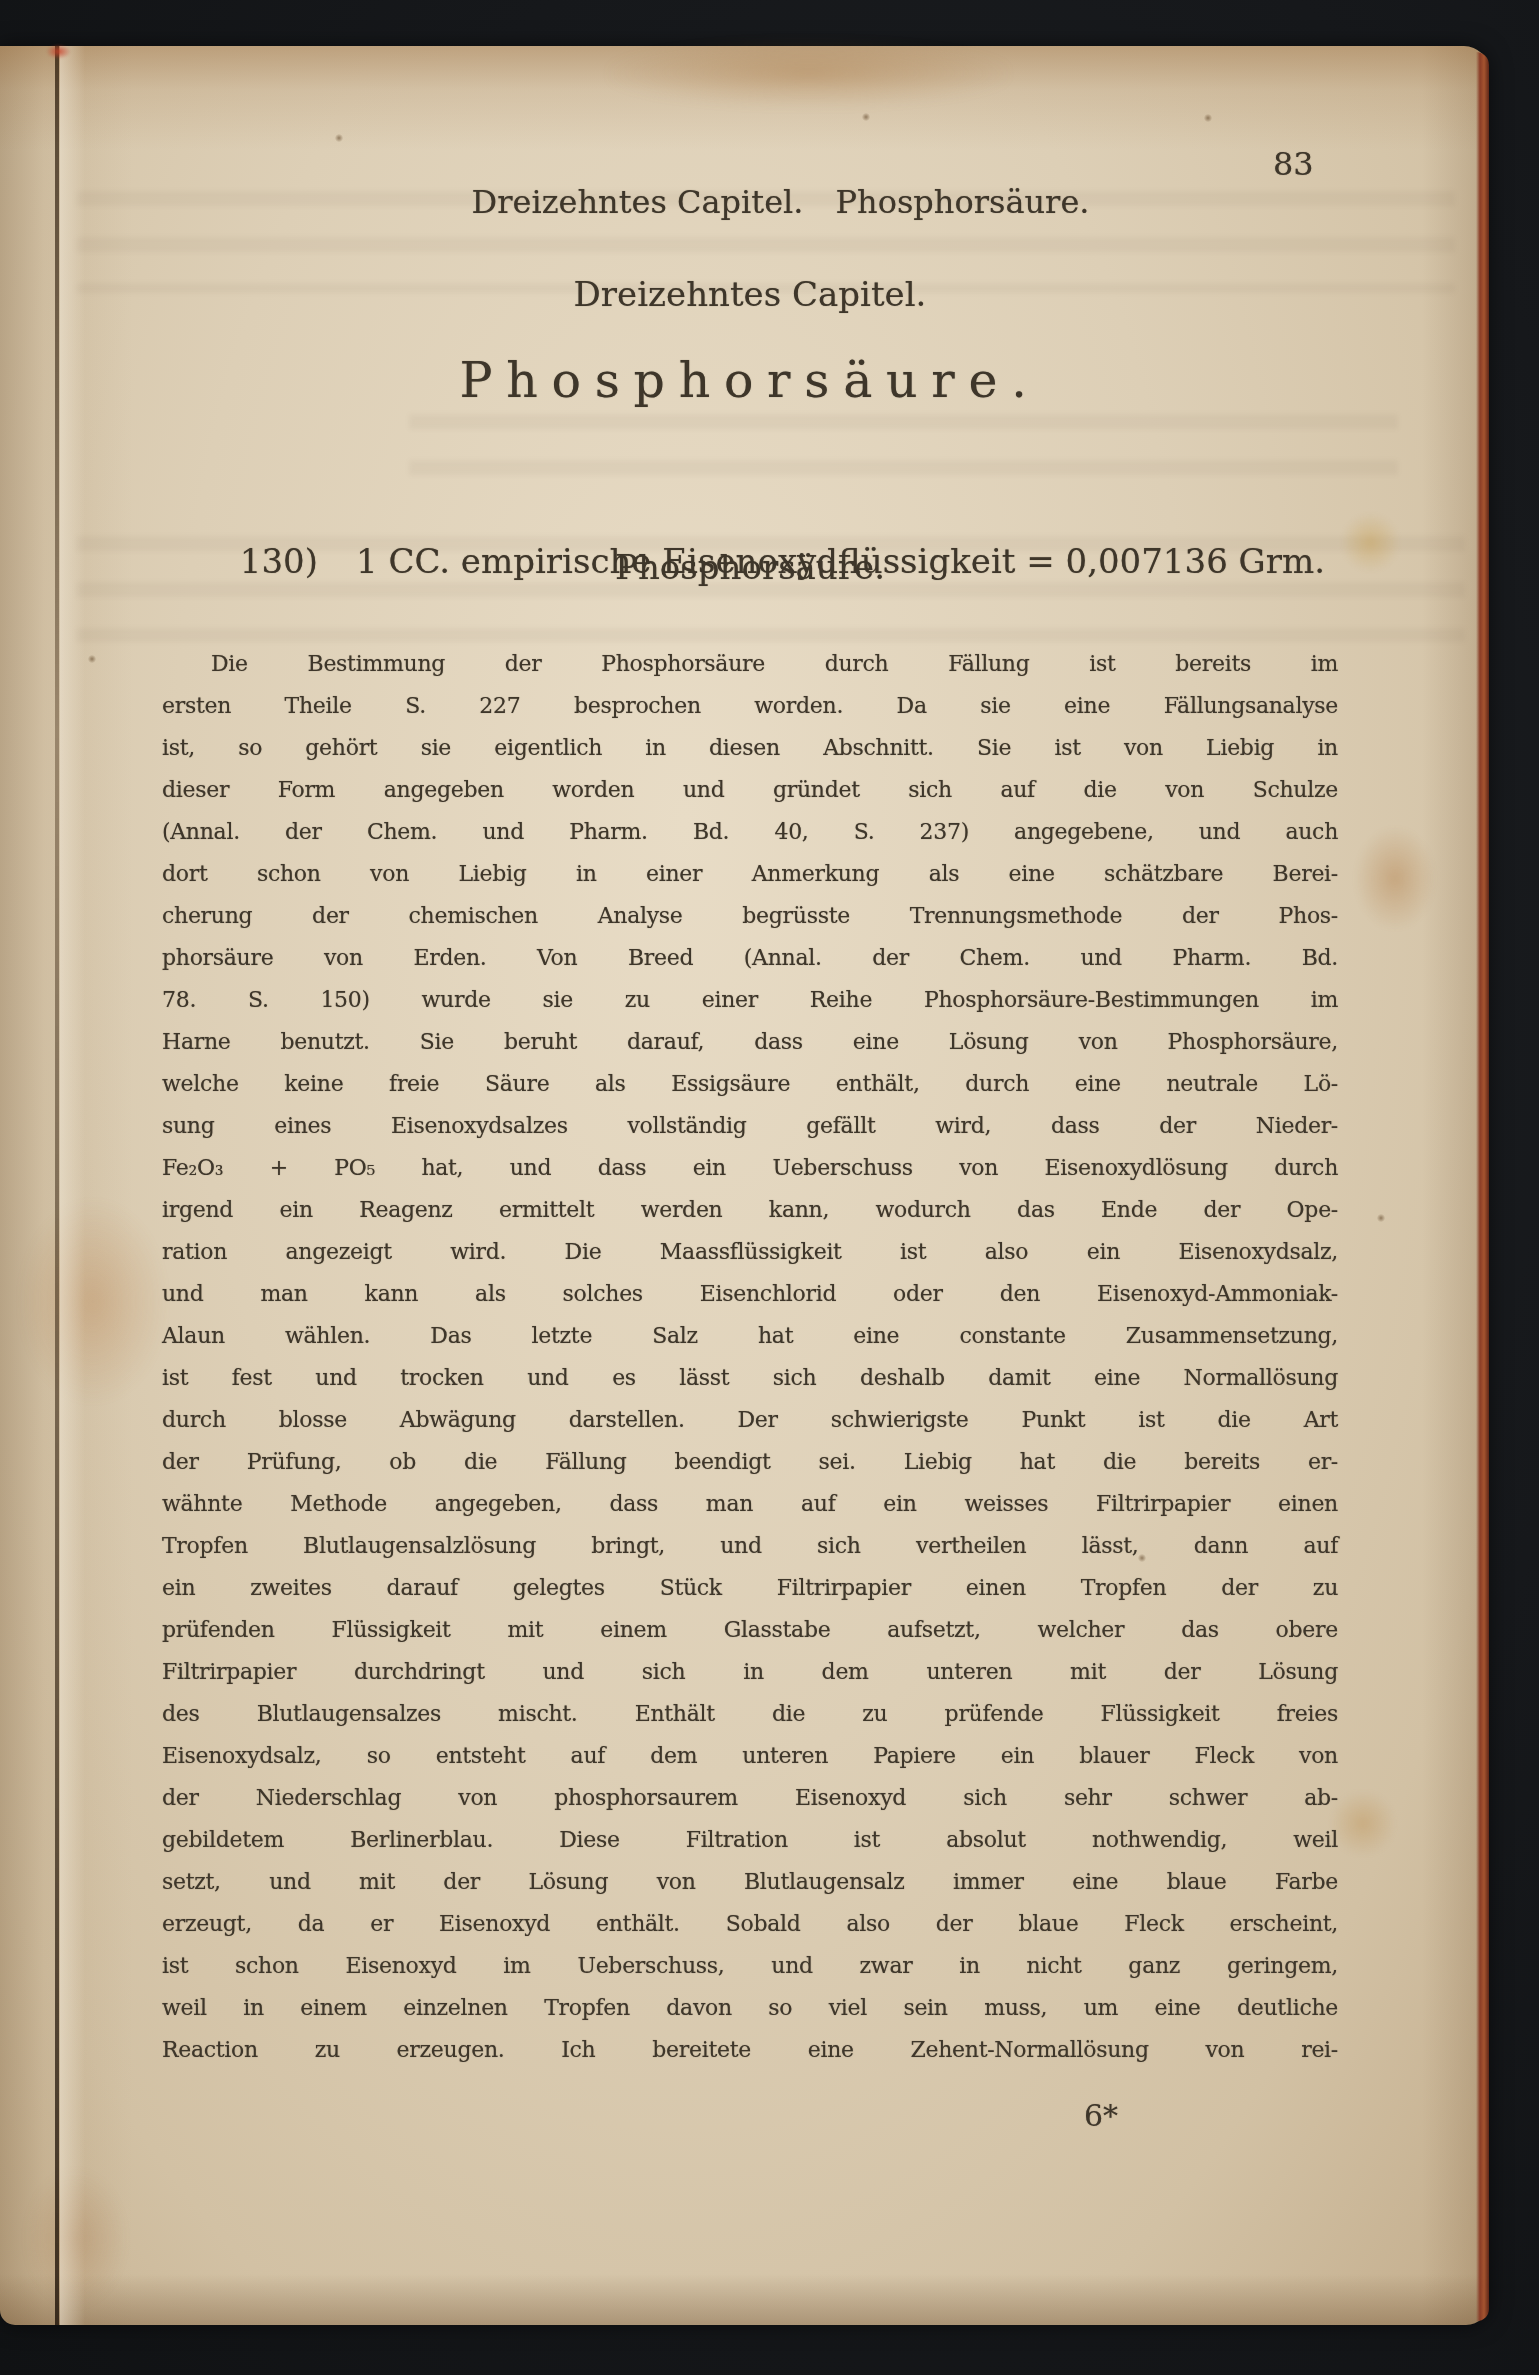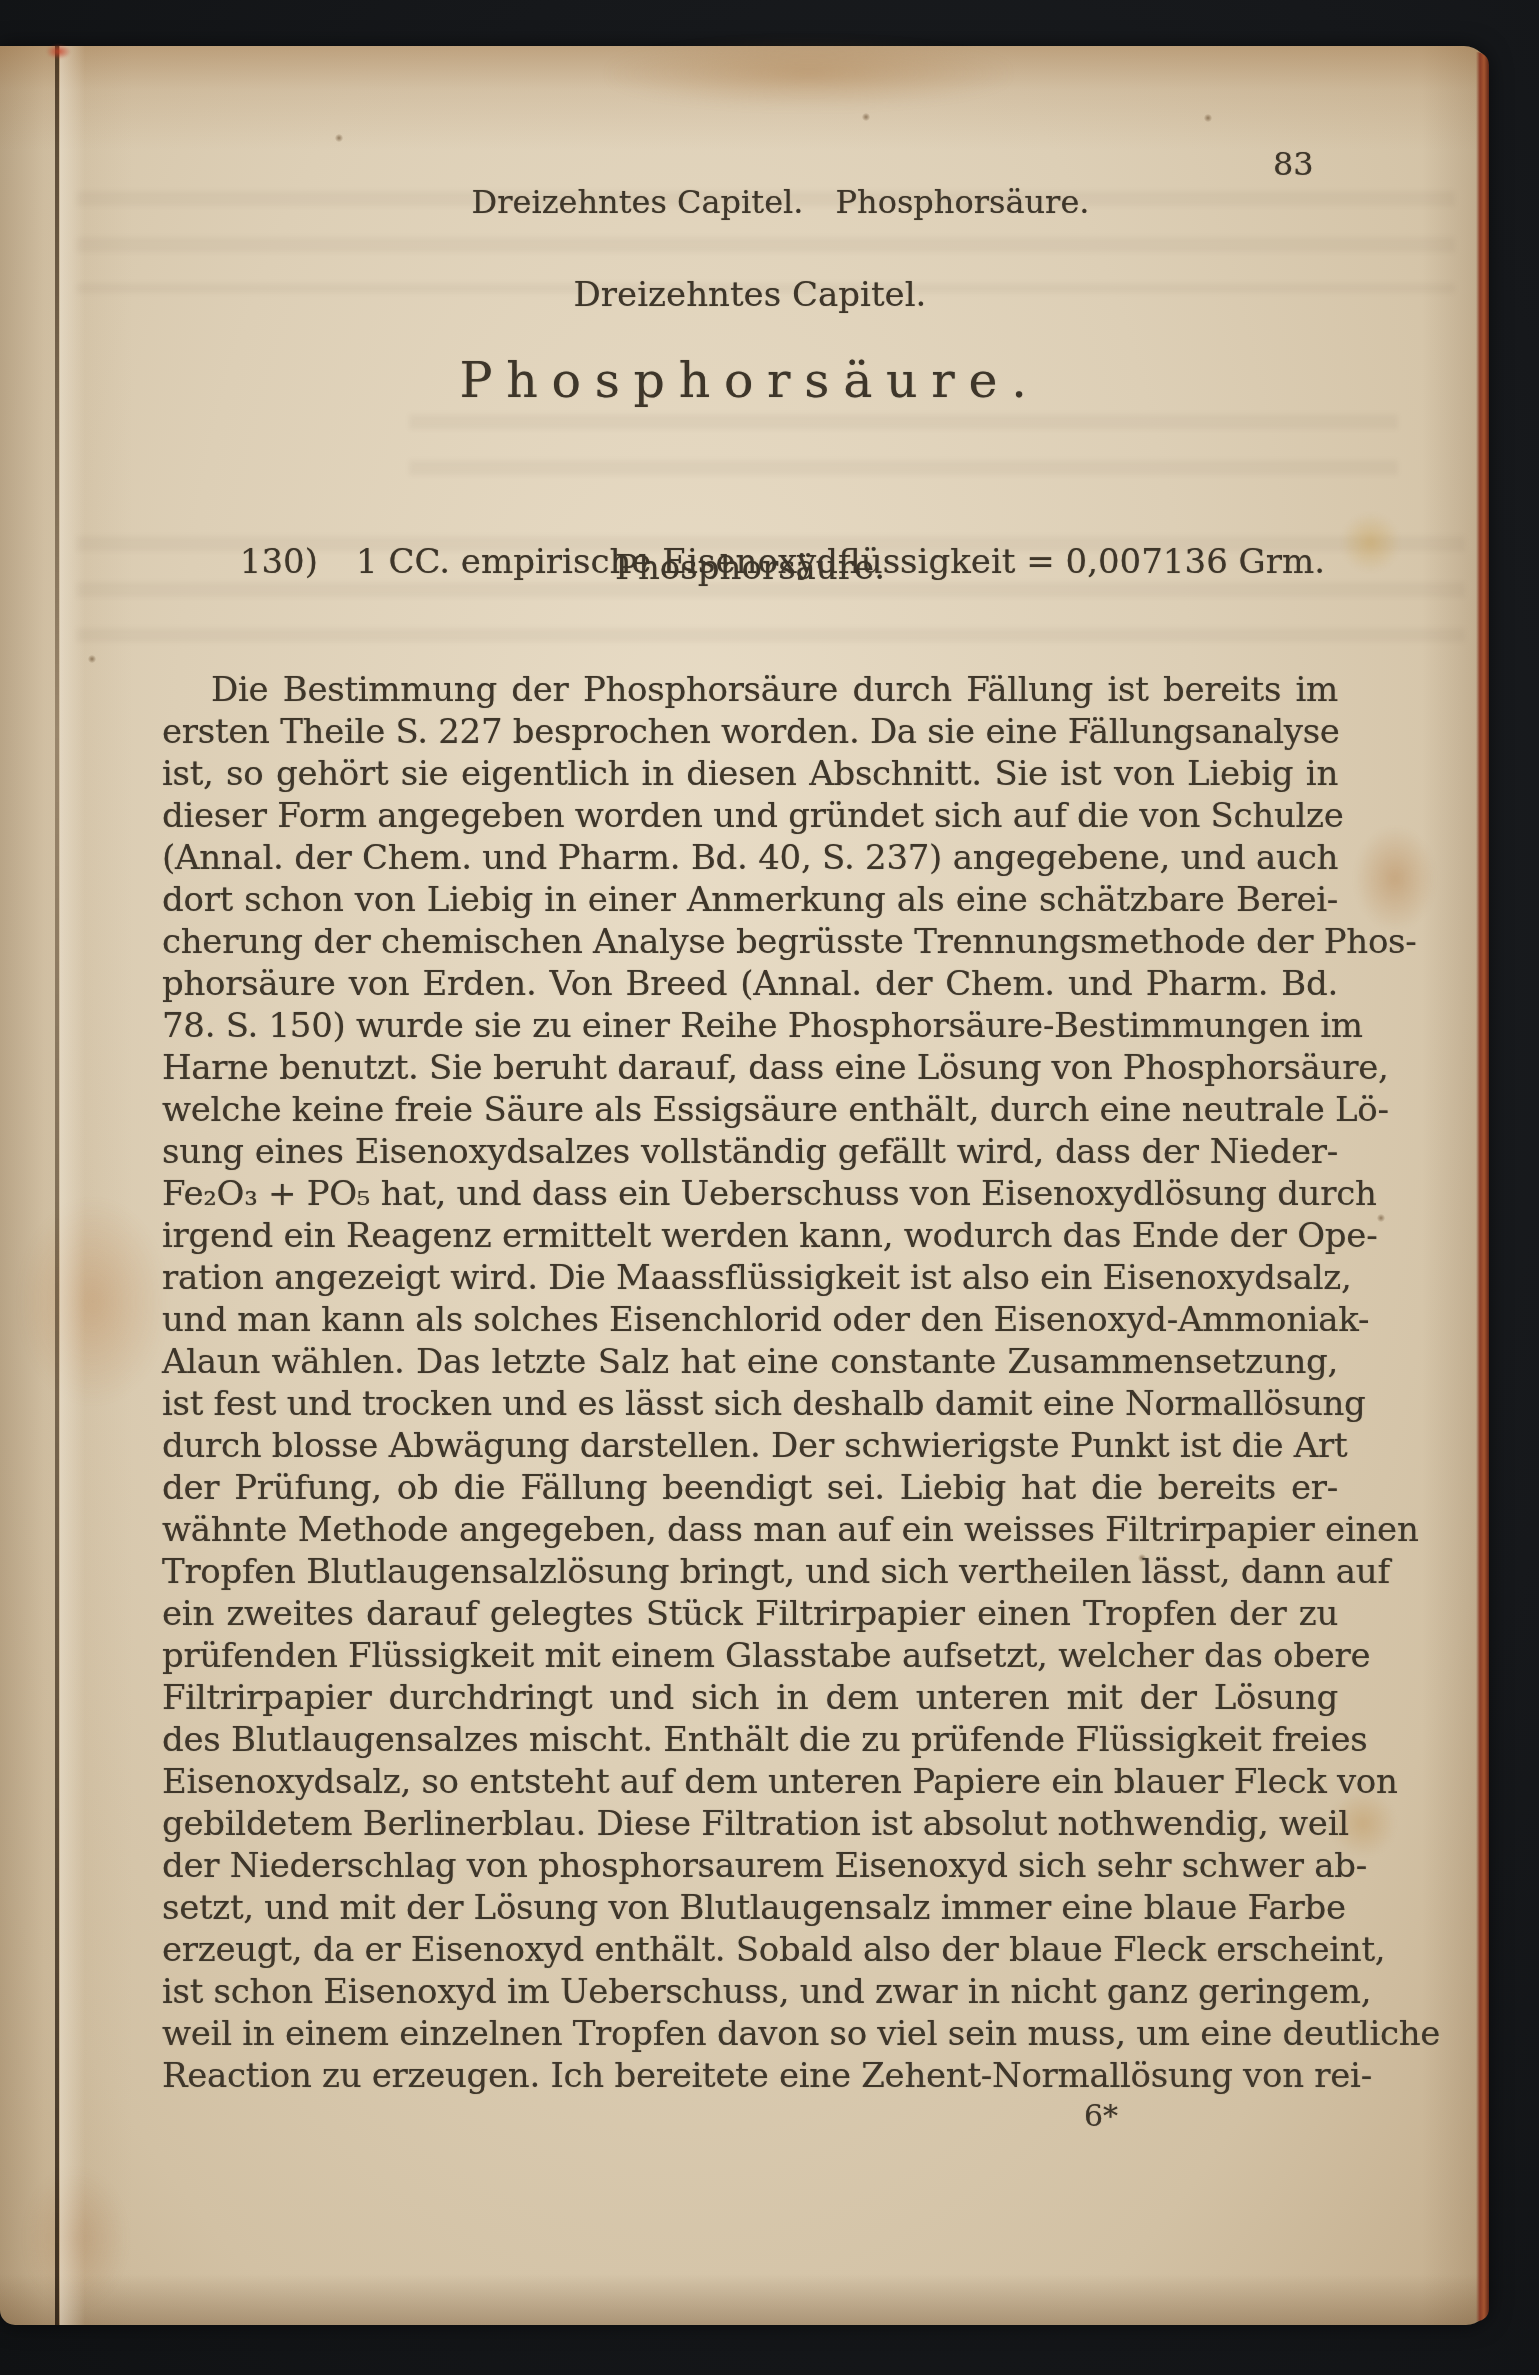--- a/index.html
+++ b/index.html
@@ -55,21 +55,21 @@
   .page-number{position:absolute;left:1111px;top:0;font-size:32px;}
   .chapter-heading{position:absolute;left:162px;top:228px;width:1176px;text-align:center;
     font-size:34px;line-height:1.2;}
   .main-title{position:absolute;left:162px;top:306px;width:1176px;text-align:center;
     font-size:49px;letter-spacing:0.28em;line-height:1.2;}
   .norm-line{position:absolute;left:162px;top:451px;width:1176px;text-align:center;
     font-size:34px;line-height:1.25;white-space:pre;}
   .norm-number{margin-right:38px;}
   .norm-line2{position:absolute;left:162px;top:500px;width:1176px;text-align:center;
     font-size:34px;line-height:1.25;}
-  .body-text{position:absolute;left:162px;top:622px;width:1176px;font-size:34px;
+  .body-text{position:absolute;left:162px;top:597px;width:1176px;font-size:22px;
     letter-spacing:-0.3px;}
   .body-line{height:42px;line-height:42px;text-align:justify;text-align-last:justify;
     white-space:nowrap;}
   .body-line.first{ text-indent:49px;}
   .body-line.last{ text-align-last:justify;}
   .footer-sig{position:absolute;left:1084px;top:2052px;font-size:30px;}
 </style>
 </head>
 <body>
 
@@ -128,22 +128,22 @@
         <div class="body-line">ist fest und trocken und es lässt sich deshalb damit eine Normallösung</div>
         <div class="body-line">durch blosse Abwägung darstellen. Der schwierigste Punkt ist die Art</div>
         <div class="body-line">der Prüfung, ob die Fällung beendigt sei. Liebig hat die bereits er-</div>
         <div class="body-line">wähnte Methode angegeben, dass man auf ein weisses Filtrirpapier einen</div>
         <div class="body-line">Tropfen Blutlaugensalzlösung bringt, und sich vertheilen lässt, dann auf</div>
         <div class="body-line">ein zweites darauf gelegtes Stück Filtrirpapier einen Tropfen der zu</div>
         <div class="body-line">prüfenden Flüssigkeit mit einem Glasstabe aufsetzt, welcher das obere</div>
         <div class="body-line">Filtrirpapier durchdringt und sich in dem unteren mit der Lösung</div>
         <div class="body-line">des Blutlaugensalzes mischt. Enthält die zu prüfende Flüssigkeit freies</div>
         <div class="body-line">Eisenoxydsalz, so entsteht auf dem unteren Papiere ein blauer Fleck von</div>
+        <div class="body-line">der Niederschlag von phosphorsaurem Eisenoxyd sich sehr schwer ab-</div>
         <div class="body-line">gebildetem Berlinerblau. Diese Filtration ist absolut nothwendig, weil</div>
-        <div class="body-line">der Niederschlag von phosphorsaurem Eisenoxyd sich sehr schwer ab-</div>
         <div class="body-line">setzt, und mit der Lösung von Blutlaugensalz immer eine blaue Farbe</div>
         <div class="body-line">erzeugt, da er Eisenoxyd enthält. Sobald also der blaue Fleck erscheint,</div>
         <div class="body-line">ist schon Eisenoxyd im Ueberschuss, und zwar in nicht ganz geringem,</div>
         <div class="body-line">weil in einem einzelnen Tropfen davon so viel sein muss, um eine deutliche</div>
         <div class="body-line last">Reaction zu erzeugen. Ich bereitete eine Zehent-Normallösung von rei-</div>
       </div>
 
     <div class="footer-sig ink">6*</div>
 
     <div class="gutter-highlight"></div>

